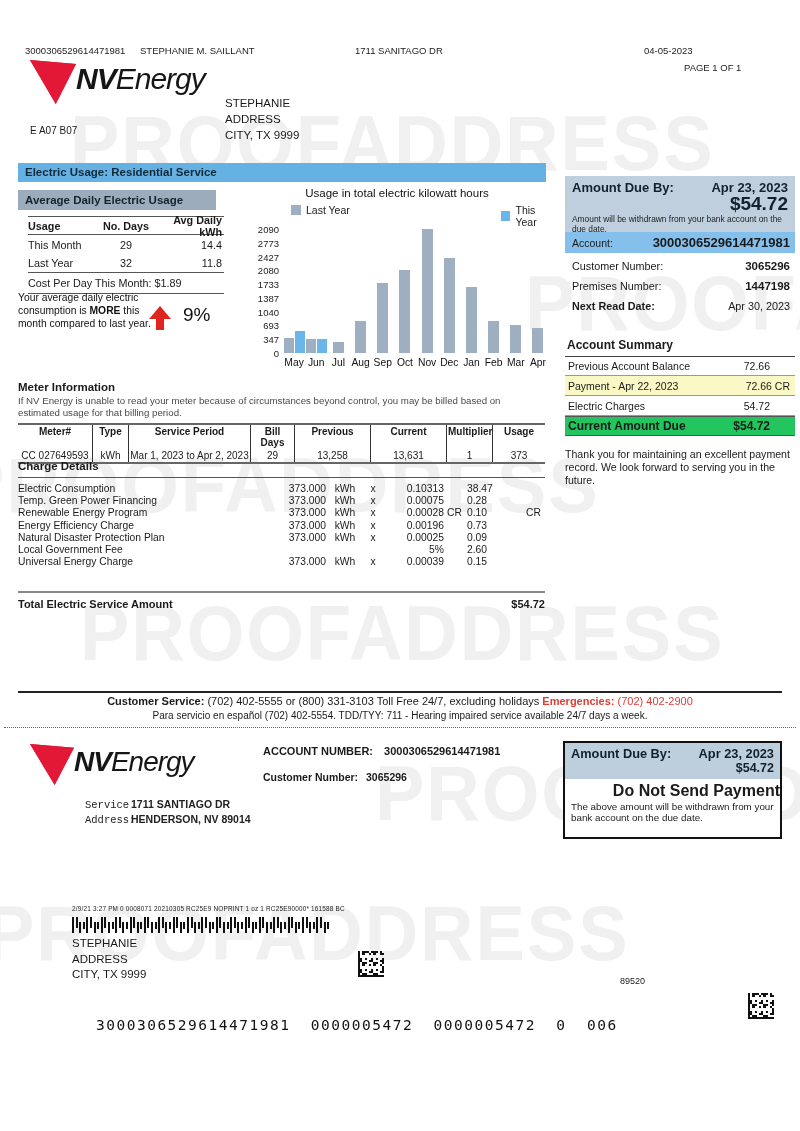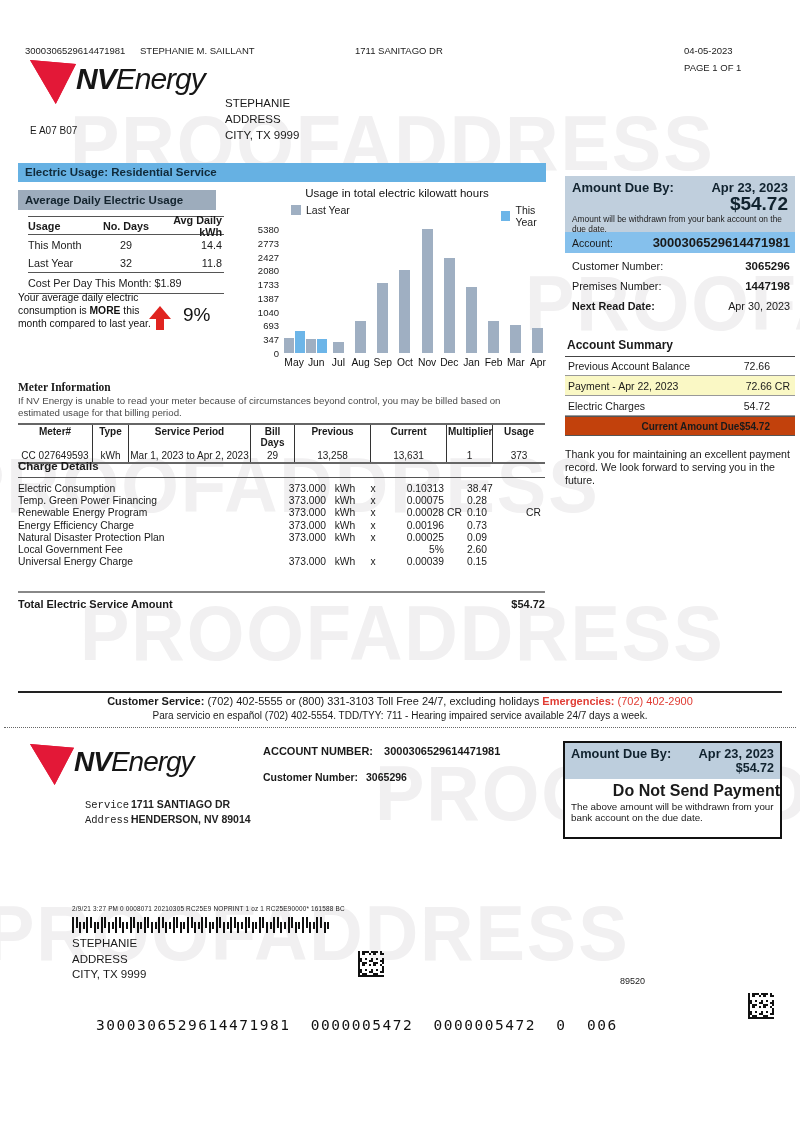--- a/index.html
+++ b/index.html
@@ -57,21 +57,21 @@
   .account-row .lab { font-size:10.5px; } .account-row .val { font-size:13px; font-weight:bold; }
   .fields { left:565px; top:256px; width:230px; }
   .frow { display:flex; justify-content:space-between; align-items:center; height:20px; padding:0 5px 0 7px; }
   .frow .lab { font-size:10.8px; } .frow .val { font-size:10.8px; }
   .summary { left:565px; top:338px; width:230px; }
   .sum-title { font-size:12px; font-weight:bold; padding-left:2px; height:18px; }
   .srow { display:flex; justify-content:space-between; align-items:center; height:20px;
           font-size:10.5px; padding:0 5px 0 3px; border-bottom:1px solid #999; }
   .srow:first-of-type { border-top:1.5px solid #444; }
   .srow.yellow { background:#faf8c5; }
-  .srow.total { background:#c2410c; font-weight:bold; font-size:10px; border-top:1px solid #555; border-bottom:1.5px solid #555;justify-content:flex-end; }
+  .srow.total { background:#22c55e; font-weight:bold; font-size:12px; border-top:1px solid #555; border-bottom:1.5px solid #555; }
   .srow .val.padded { padding-right:20px; }
   .thanks { left:565px; top:448px; width:228px; font-size:10.6px; line-height:13px; }
   
   .sect-title { font-size:11.5px; font-weight:bold; }
   .meter-desc { width:525px; font-size:9.7px; line-height:11.8px; color:#4a4a4a; }
   .mtable { width:527px; border-top:2px solid #666; border-bottom:2px solid #666; font-size:10px; }
   .mtable .trow { display:flex; }
   .mtable .cell { text-align:center; padding:1px 1px; border-right:1px solid #333; }
   .mtable .cell:last-child { border-right:none; }
   .mtable .hdr .cell { font-weight:bold; }
@@ -121,21 +121,21 @@
   <div class="wm" style="left:-45px;top:440px;">PROOFADDRESS</div>
   <div class="wm" style="left:80px;top:588px;">PROOFADDRESS</div>
   <div class="wm" style="left:375px;top:748px;">PROOFADDRESS</div>
   <div class="wm" style="left:-15px;top:888px;">PROOFADDRESS</div>
 
   <div class="content">
 
     <span class="abs toprow" style="left:25px;top:45px;">3000306529614471981</span>
     <span class="abs toprow" style="left:140px;top:45px;">STEPHANIE M. SAILLANT</span>
     <span class="abs toprow" style="left:355px;top:45px;">1711 SANITAGO DR</span>
-    <span class="abs toprow" style="left:684px;top:45px;">04-05-2023</span>
+    <span class="abs toprow" style="left:644px;top:45px;">04-05-2023</span>
     <span class="abs toprow" style="left:684px;top:62px;">PAGE 1 OF 1</span>
 
     <div class="abs" style="left:30px;top:60px;">
       <div class="logo-tri"></div>
     </div>
     <div class="abs logo-text" style="left:76px;top:62px;"><span class="nv">NV</span><span>Energy</span></div>
 
     <div class="abs" style="left:225px;top:95px;font-size:11.5px;line-height:16px;">
       <div>STEPHANIE</div>
       <div>ADDRESS</div>
@@ -186,21 +186,21 @@
         </div>
         <div class="ytick" style="top: 161px; left: 0px;">0</div>
         <div class="ytick" style="top: 147.209px; left: 0px;">347</div>
         <div class="ytick" style="top: 133.458px; left: 0px;">693</div>
         <div class="ytick" style="top: 119.667px; left: 0px;">1040</div>
         <div class="ytick" style="top: 105.876px; left: 0px;">1387</div>
         <div class="ytick" style="top: 92.1244px; left: 0px;">1733</div>
         <div class="ytick" style="top: 78.3333px; left: 0px;">2080</div>
         <div class="ytick" style="top: 64.5423px; left: 0px;">2427</div>
         <div class="ytick" style="top: 50.791px; left: 0px;">2773</div>
-        <div class="ytick" style="top: 37px; left: 0px;">5380</div>
+        <div class="ytick" style="top: 37px; left: 0px;">2090</div>
         <div class="plot">
           <div class="mgroup">
             <div class="bar" style="height: 15.5px; background: rgb(159, 175, 194); width: 10px;"></div>
             <div class="bar" style="height: 22.1px; background: rgb(108, 181, 232); width: 10px;"></div>
           </div>
           <div class="mgroup">
             <div class="bar" style="height: 14.3px; background: rgb(159, 175, 194); width: 10px;"></div>
             <div class="bar" style="height: 14.1px; background: rgb(108, 181, 232); width: 10px;"></div>
           </div>
           <div class="mgroup">
@@ -292,21 +292,21 @@
             <span class="val padded">54.72</span>
           </div>
           <div class="srow total">
             <span class="lab">Current Amount Due</span>
             <span class="val padded">$54.72</span>
           </div>
         </div>
     </div>
     <div class="abs thanks">Thank you for maintaining an excellent payment record. We look forward to serving you in the future.</div>
 
-    <div class="abs sect-title" style="left:18px;top:381px;font-family:Liberation Serif, serif;">Meter Information</div>
+    <div class="abs sect-title" style="left:18px;top:381px;">Meter Information</div>
     <div class="abs meter-desc" style="left:18px;top:395px;">If NV Energy is unable to read your meter because of circumstances beyond control, you may be billed based on estimated usage for that billing period.</div>
     <div class="abs mtable" style="left:18px;top:423px;" id="meter-table">
         <div class="trow hdr">
           <span class="cell mc0">Meter#</span>
           <span class="cell mc1">Type</span>
           <span class="cell mc2">Service Period</span>
           <span class="cell mc3">Bill Days</span>
           <span class="cell mc4">Previous</span>
           <span class="cell mc5">Current</span>
           <span class="cell mc6">Multiplier</span>

